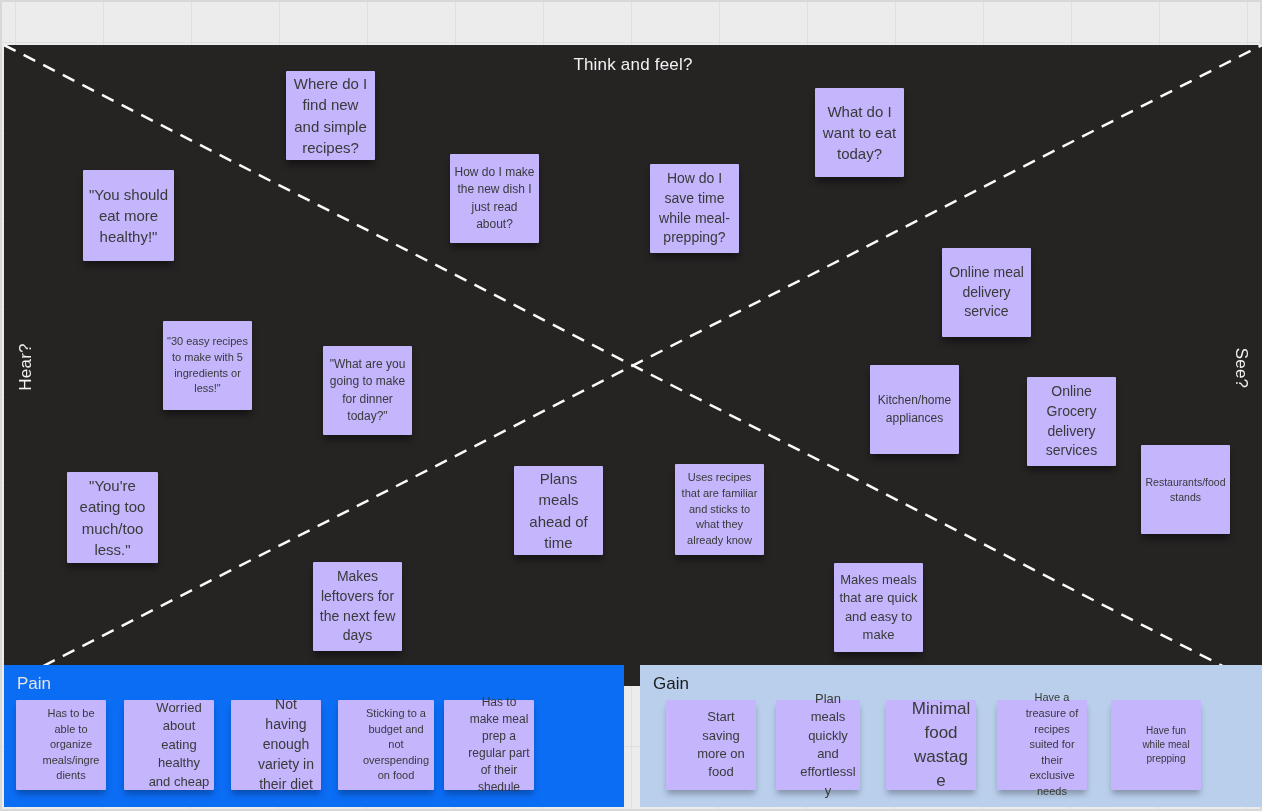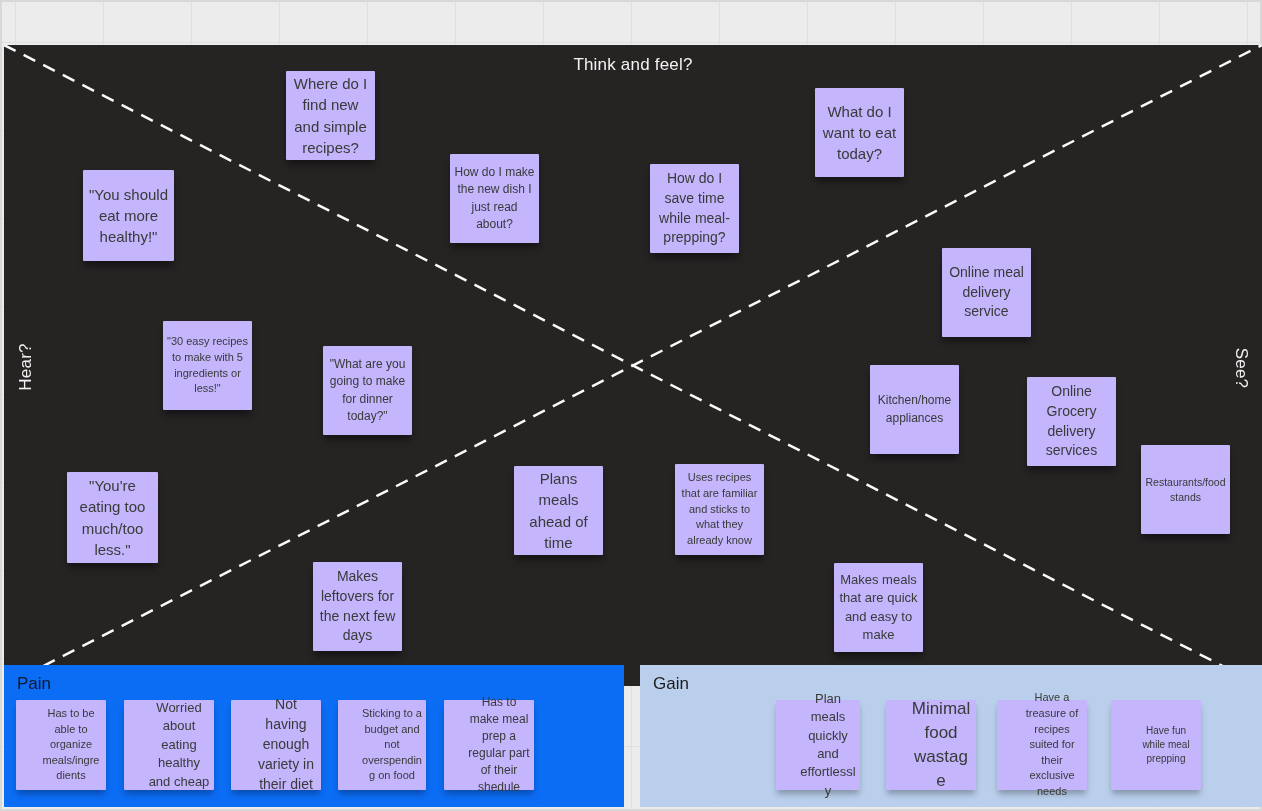--- a/index.html
+++ b/index.html
@@ -33,21 +33,21 @@
     background:#c4b5fd;color:#3a3a3a;
     display:flex;align-items:center;justify-content:center;text-align:center;
     padding:4px;line-height:1.42;overflow-wrap:anywhere;
     box-shadow:0 6px 7px -1px rgba(0,0,0,0.45);
     border-radius:1px;
   }
   .panel{position:absolute;top:663px;height:142px;}
   .panel .panel-label{position:absolute;left:13px;top:9px;font-size:17px;}
   .panel .note{box-shadow:0 5px 6px -1px rgba(0,0,0,0.28);padding-left:24px;}
   .panel-pain{left:2px;width:620px;background:#0b6cf4;}
-  .panel-pain .panel-label{color:#0f172a;}
+  .panel-pain .panel-label{color:#e5e5e5;}
   .panel-gain{left:638px;width:622px;background:#b9cfec;}
   .panel-gain .panel-label{color:#1c1c1c;}
 </style>
 </head>
 <body>
 
 <div class="stage">
 
   <div class="board">
 
@@ -76,25 +76,26 @@
     <div class="note" style="left:671px;top:419px;font-size:11px;height:91px">Uses recipes that are familiar and sticks to what they already know</div>
     <div class="note" style="left:309px;top:517px;font-size:14px">Makes leftovers for the next few days</div>
     <div class="note" style="left:830px;top:518px;font-size:13px">Makes meals that are quick and easy to make</div>
   </div>
 
   <div class="panel panel-pain">
     <div class="panel-label">Pain</div>
     <div class="note" style="left:12px;top:35px;font-size:11px;width:90px;height:90px">Has to be able to organize meals/ingredients</div>
     <div class="note" style="left:120px;top:35px;font-size:13px;width:90px;height:90px">Worried about eating healthy and cheap</div>
     <div class="note" style="left:227px;top:35px;font-size:14px;width:90px;height:90px">Not having enough variety in their diet</div>
-    <div class="note" style="left:334px;top:35px;font-size:11px;width:88px;height:90px">Sticking to a budget and not overspending on food</div>
+    <div class="note" style="left:334px;top:35px;font-size:11px;width:96px;height:90px">Sticking to a budget and not overspending on food</div>
     <div class="note" style="left:440px;top:35px;font-size:12px;width:90px;height:90px">Has to make meal prep a regular part of their shedule</div>
   </div>
 
   <div class="panel panel-gain">
     <div class="panel-label">Gain</div>
+    <div class="note" style="left:26px;top:35px;font-size:13px;width:90px;height:90px">Start saving more on food</div>
     <div class="note" style="left:136px;top:35px;font-size:13px;width:84px;height:90px">Plan meals quickly and effortlessly</div>
     <div class="note" style="left:357px;top:35px;font-size:11px;width:90px;height:90px">Have a treasure of recipes suited for their exclusive needs</div>
     <div class="note" style="left:246px;top:35px;font-size:17px;width:90px;height:90px">Minimal food wastage</div>
     <div class="note" style="left:471px;top:35px;font-size:10px;width:90px;height:90px">Have fun while meal prepping</div>
   </div>
 
 </div>
 
 </body></html>

